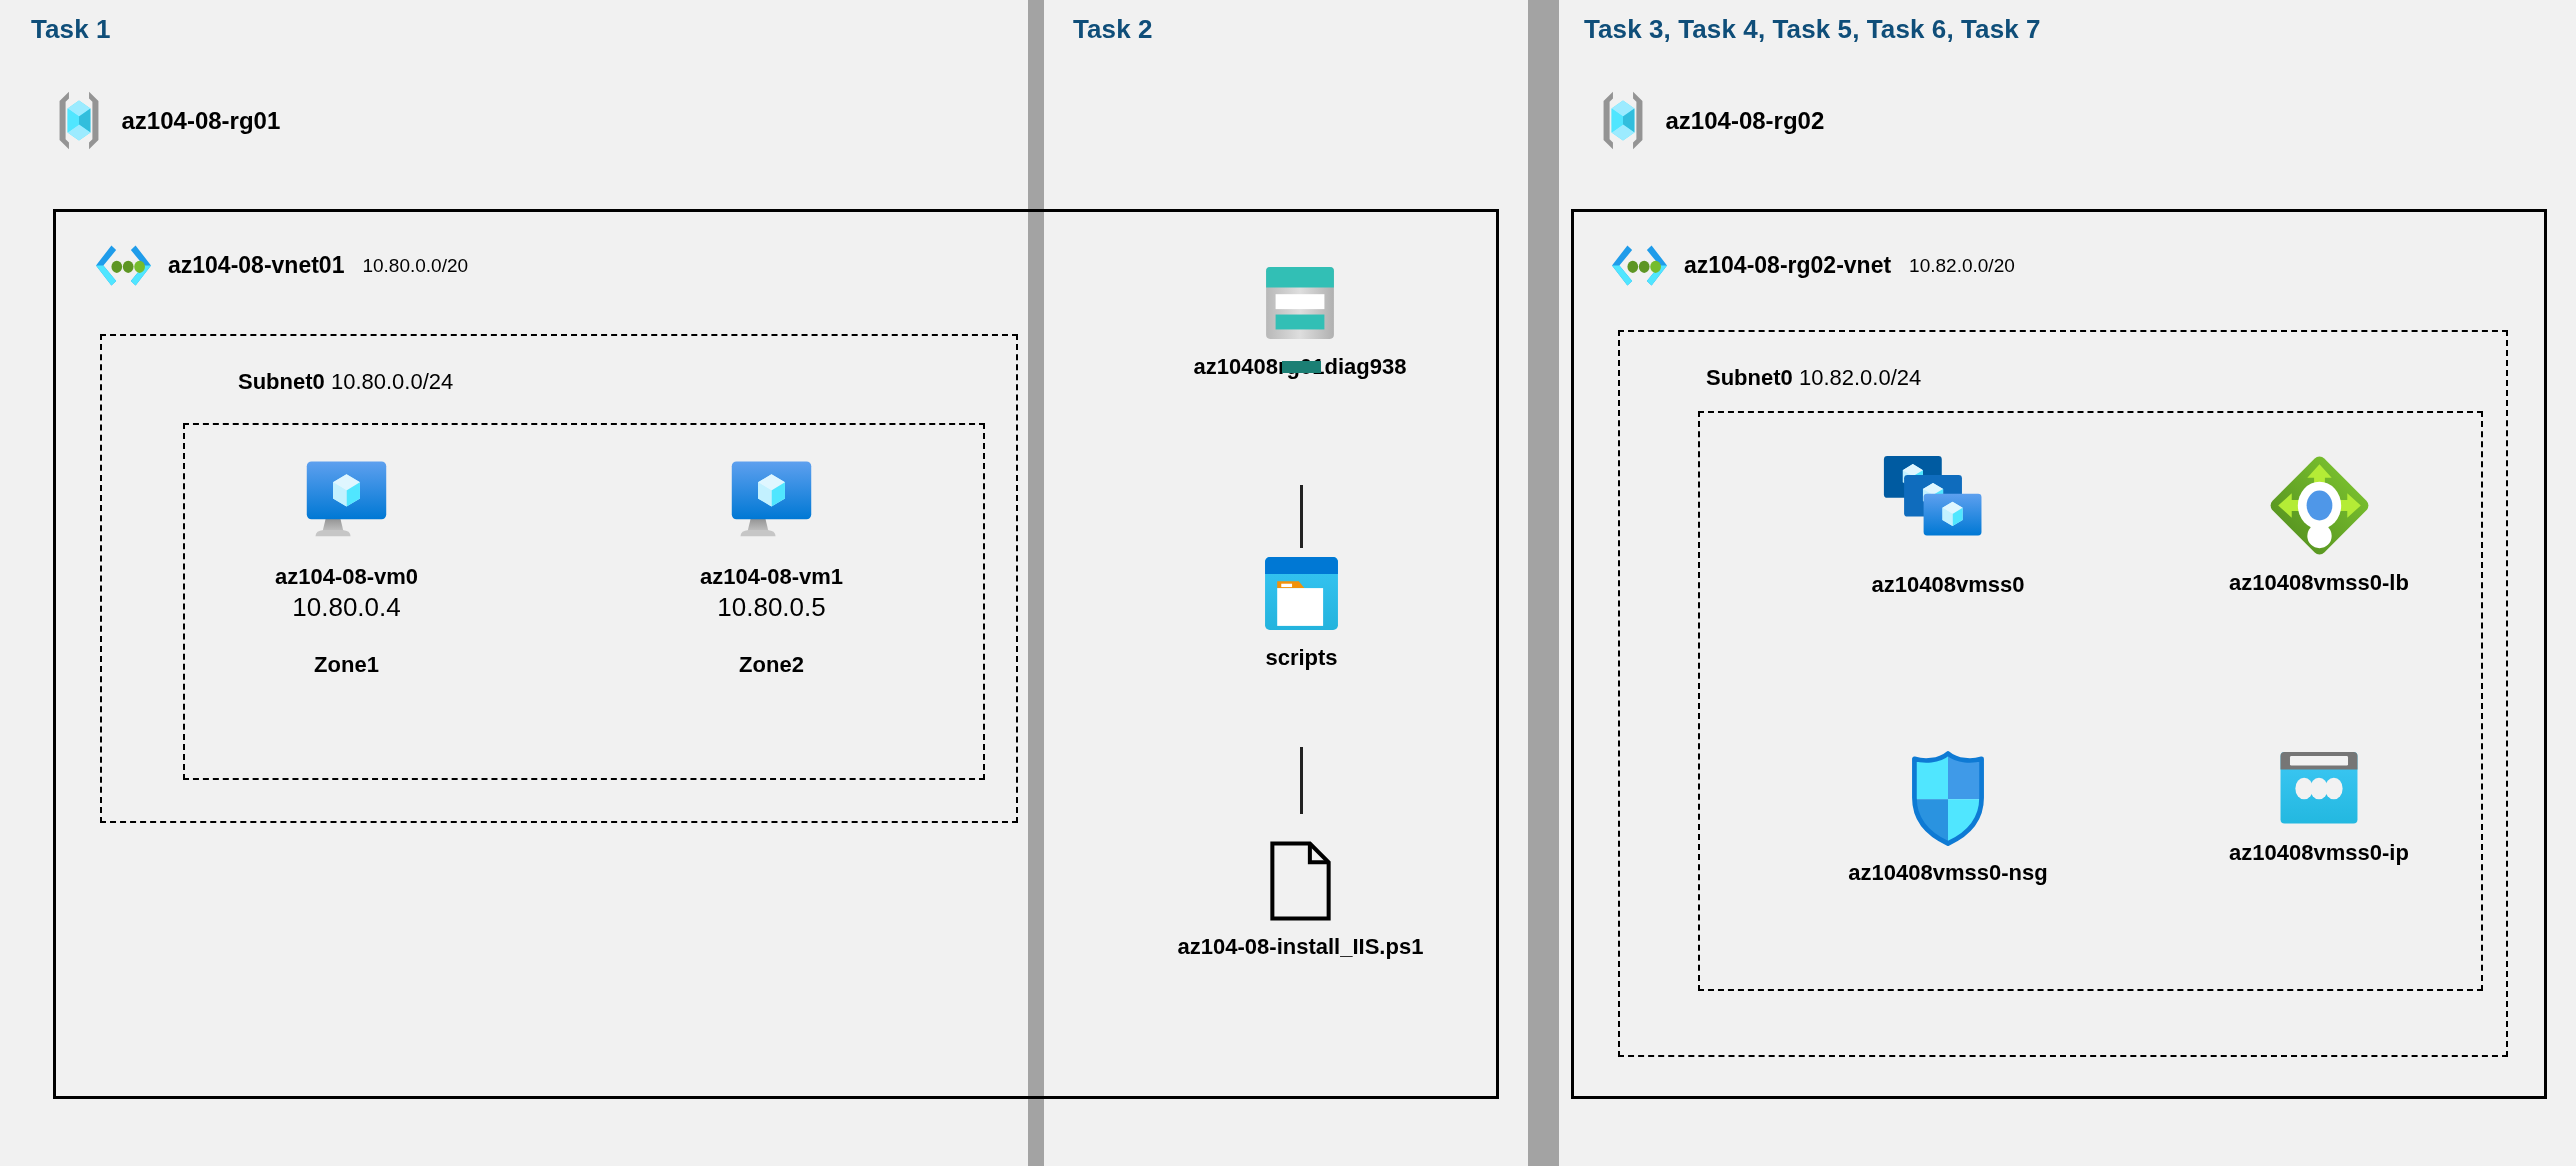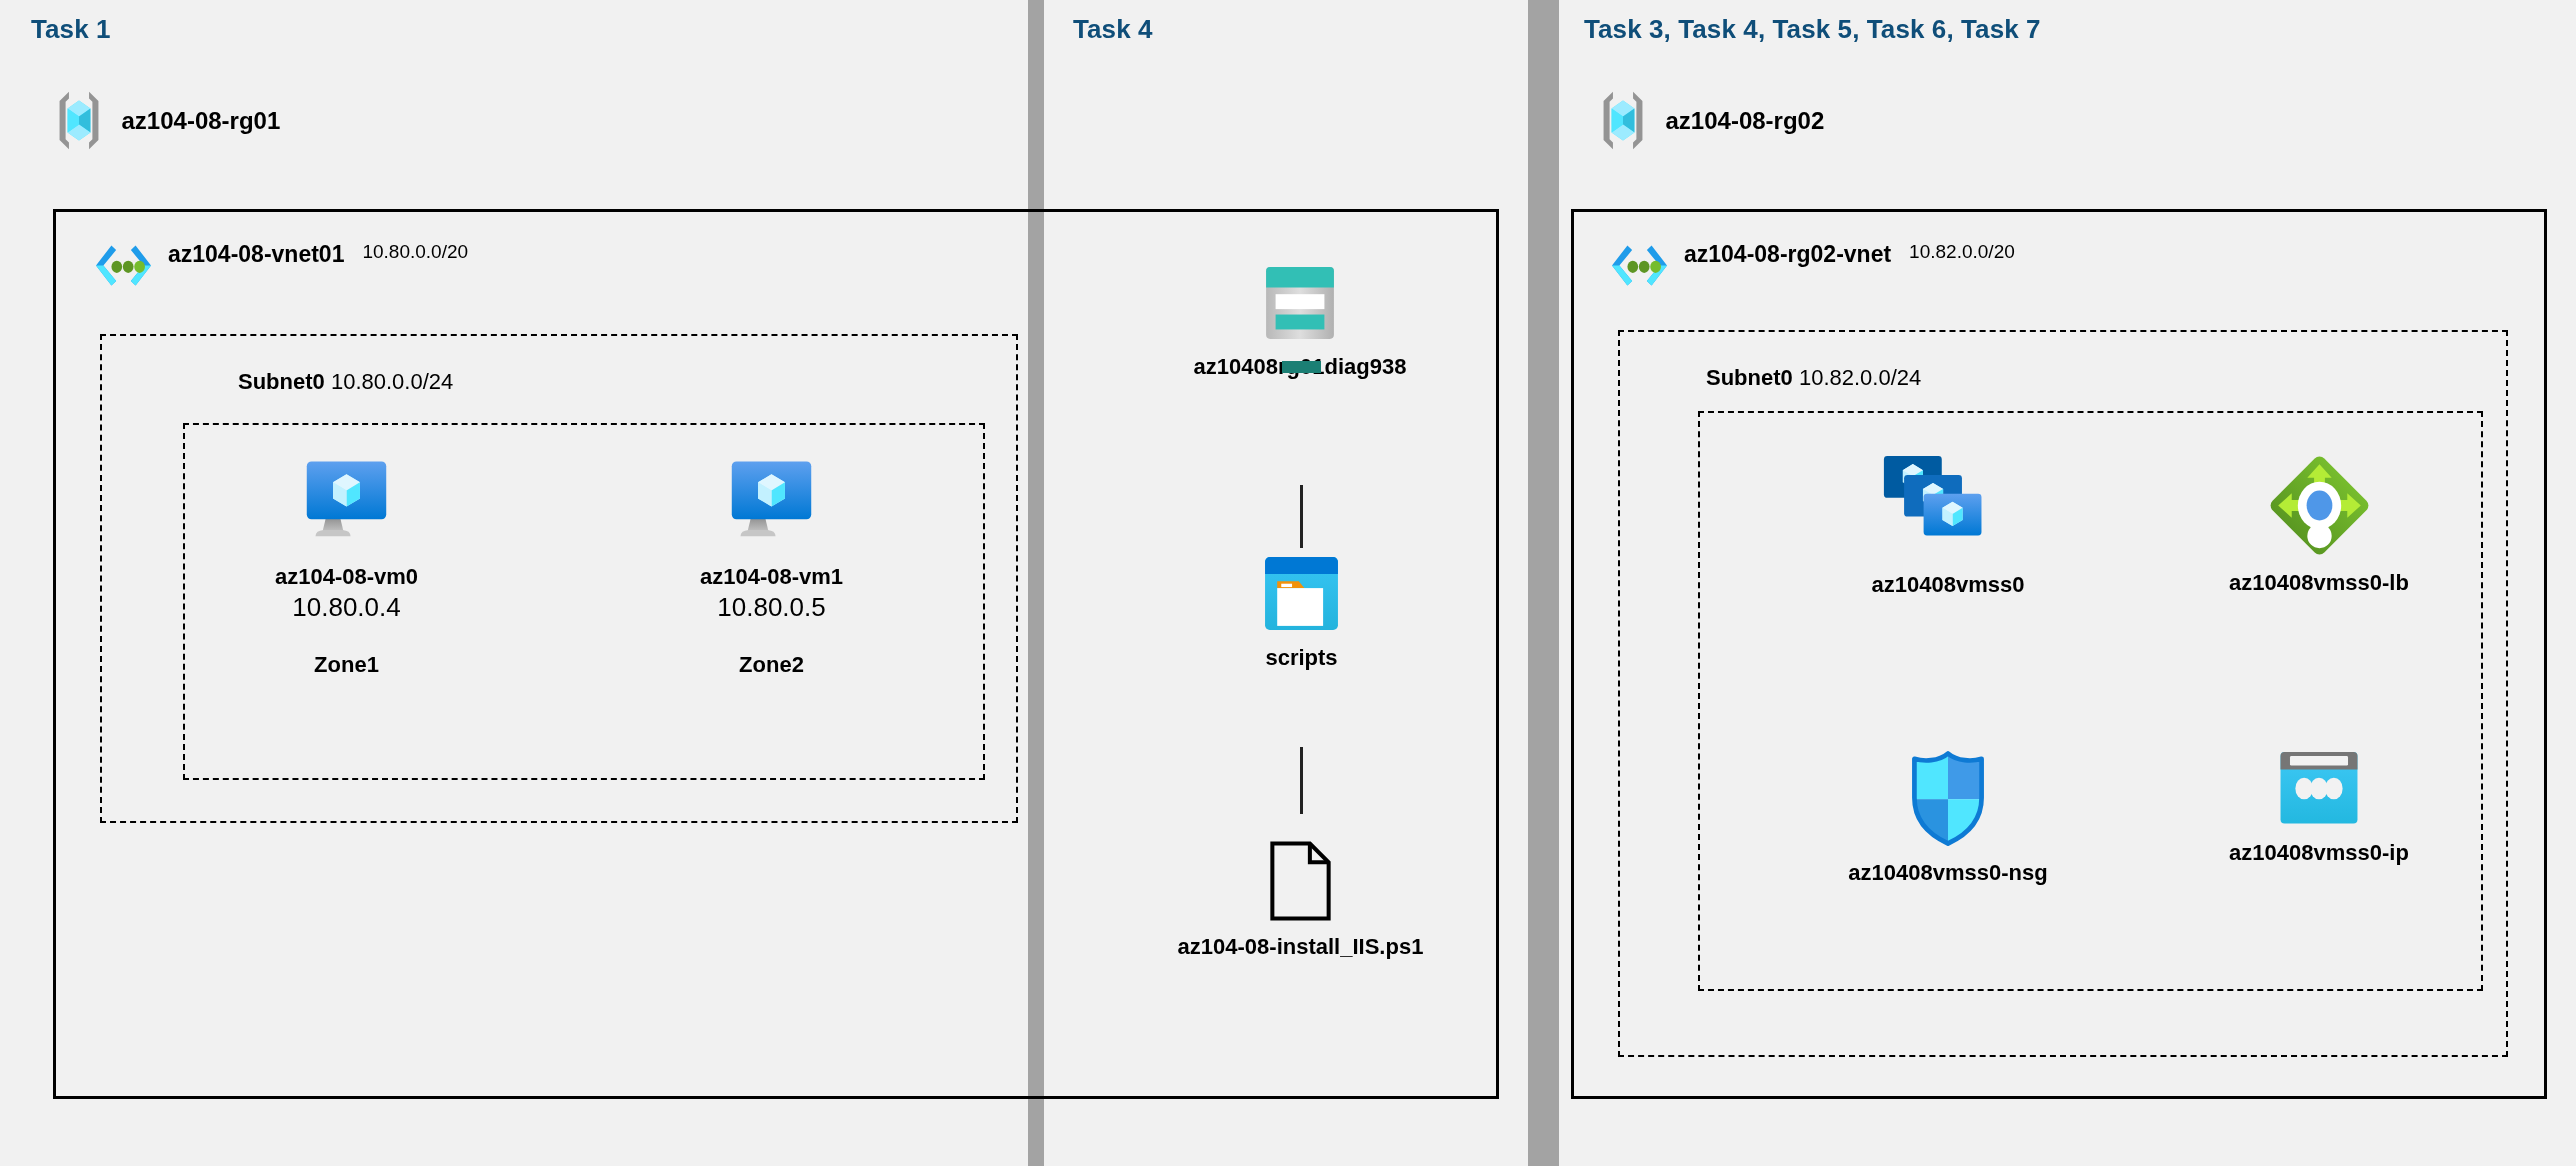--- a/index.html
+++ b/index.html
@@ -65,21 +65,21 @@
     border: 3.4px solid #000000;
     background: transparent;
     box-sizing: border-box;
   }
   #vnet-box-1 { left: 53px;   top: 209px; width: 1446px; height: 890px; }
   #vnet-box-2 { left: 1571px; top: 209px; width: 976px; height: 890px; }
 
   .vnet-row {
     position: absolute;
     display: flex;
-    align-items: flex-start;
+    align-items: center;
     gap: 15px;
     white-space: nowrap;
   }
   #vnet-row-1 { left: 94px;  top: 241px; }
   #vnet-row-2 { left: 1610px; top: 241px; }
   .vnet-name {
     font-size: 23px;
     font-weight: bold;
     color: #000000;
   }
@@ -170,21 +170,21 @@
 </head>
 <body>
 
 <div id="canvas">
 
   <div class="panel" id="panel-task1"></div>
   <div class="panel" id="panel-task2"></div>
   <div class="panel" id="panel-task3"></div>
 
   <div class="task-label" id="label-task1">Task 1</div>
-  <div class="task-label" id="label-task2">Task 4</div>
+  <div class="task-label" id="label-task2">Task 2</div>
   <div class="task-label" id="label-task3">Task 3, Task 4, Task 5, Task 6, Task 7</div>
 
   <div class="rg-row" id="rg-row-1">
     <span>
       <svg class="icon" width="50" height="63" viewBox="0 0 74 94">
         <path d="M22 4 L8 18 L8 76 L22 90 L22 80 L17 75 L17 19 L22 14 Z" fill="#949494"></path>
         <path d="M52 4 L66 18 L66 76 L52 90 L52 80 L57 75 L57 19 L52 14 Z" fill="#949494"></path>
         <path d="M37 17 L54 29 L54 65 L37 77 L20 65 L20 29 Z" fill="#50e6ff"></path>
         <path d="M37 17 L54 29 L37 41 L20 29 Z" fill="#9cebff"></path>
         <path d="M37 41 L54 29 L54 65 L37 53 Z" fill="#32bedd"></path>

